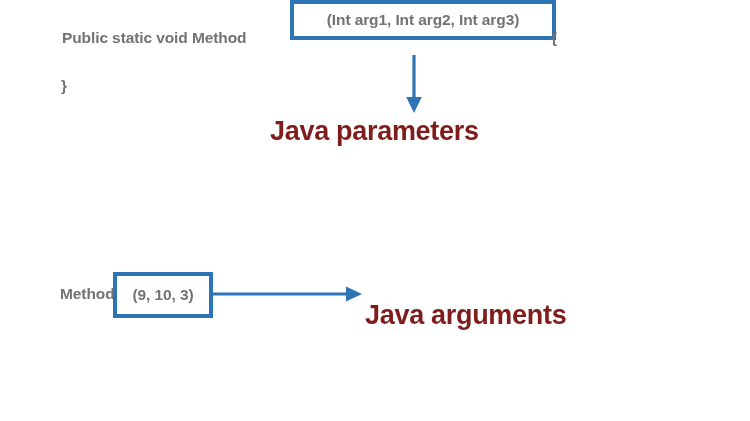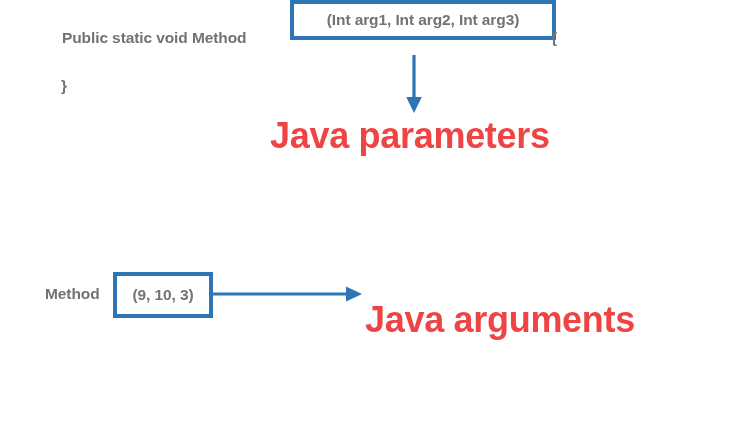--- a/index.html
+++ b/index.html
@@ -73,30 +73,30 @@
   #open-brace {
     left: 551px;
     top: 30px;
     z-index: 5;
   }
   #close-brace {
     left: 61px;
     top: 78px;
   }
   #method-call-text {
-    left: 45px;
+    left: 60px;
     top: 286px;
   }
 
   
   .blue-label {
     font-family: "Liberation Sans", sans-serif;
     font-weight: bold;
-    font-size: 36px;
-    color: #ef4444;
+    font-size: 27px;
+    color: #7f1d1d;
     white-space: nowrap;
     line-height: 1;
     letter-spacing: -0.3px;
   }
   #params-label {
     left: 270px;
     top: 118px;
   }
   #args-label {
     left: 365px;

